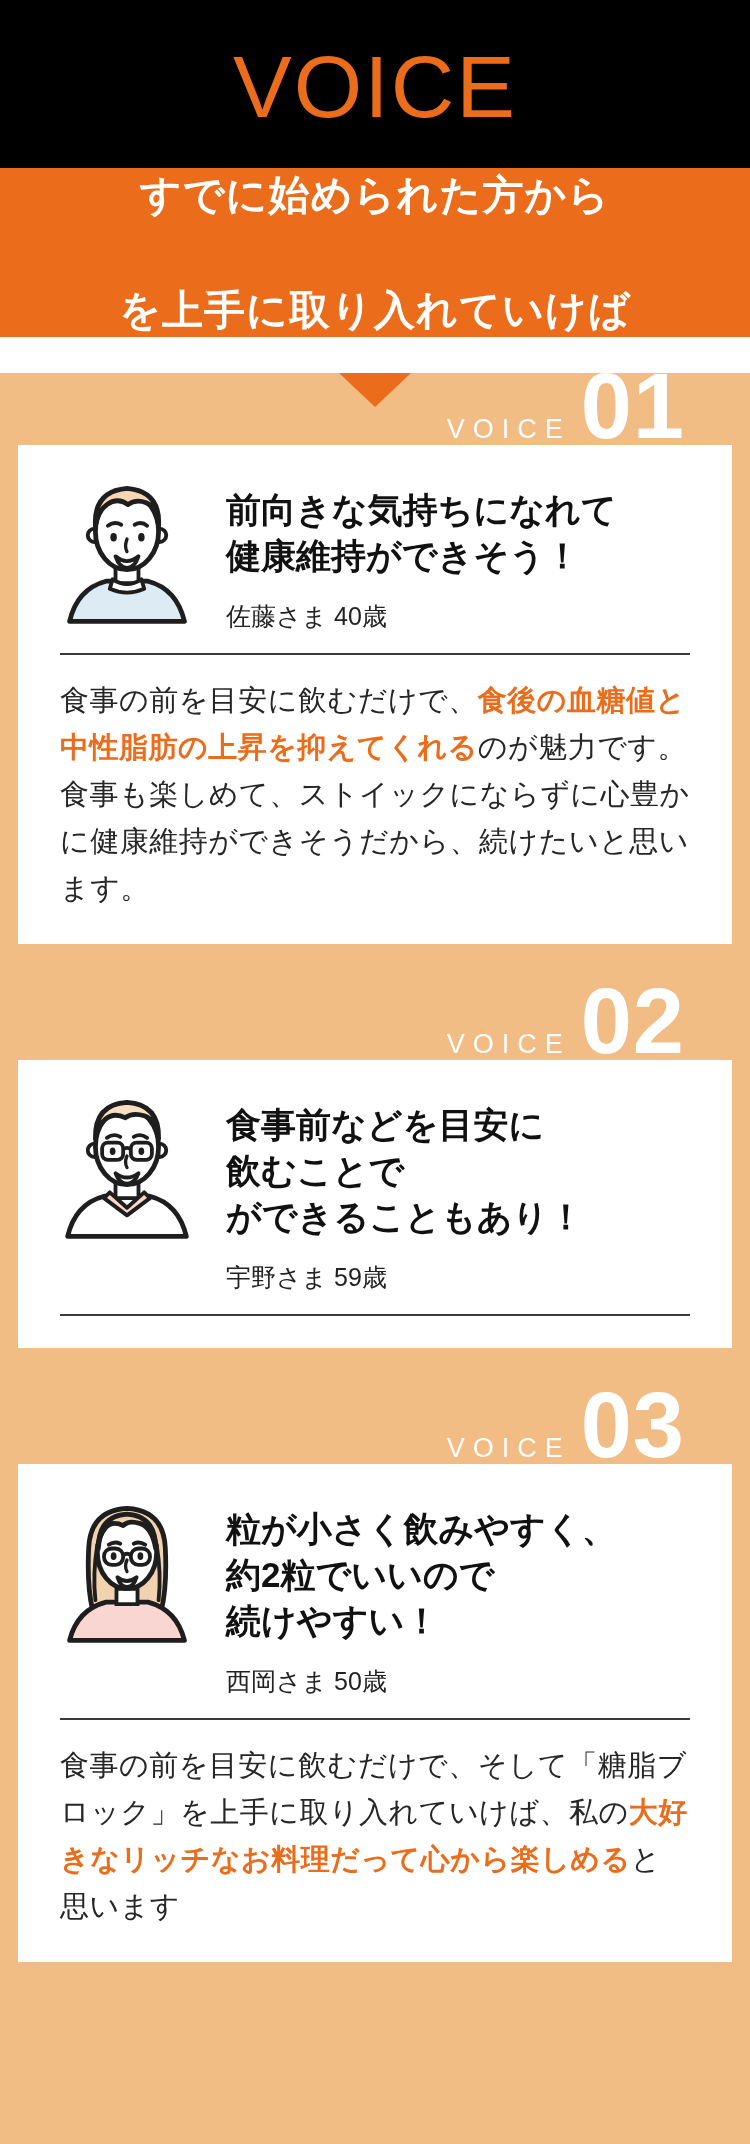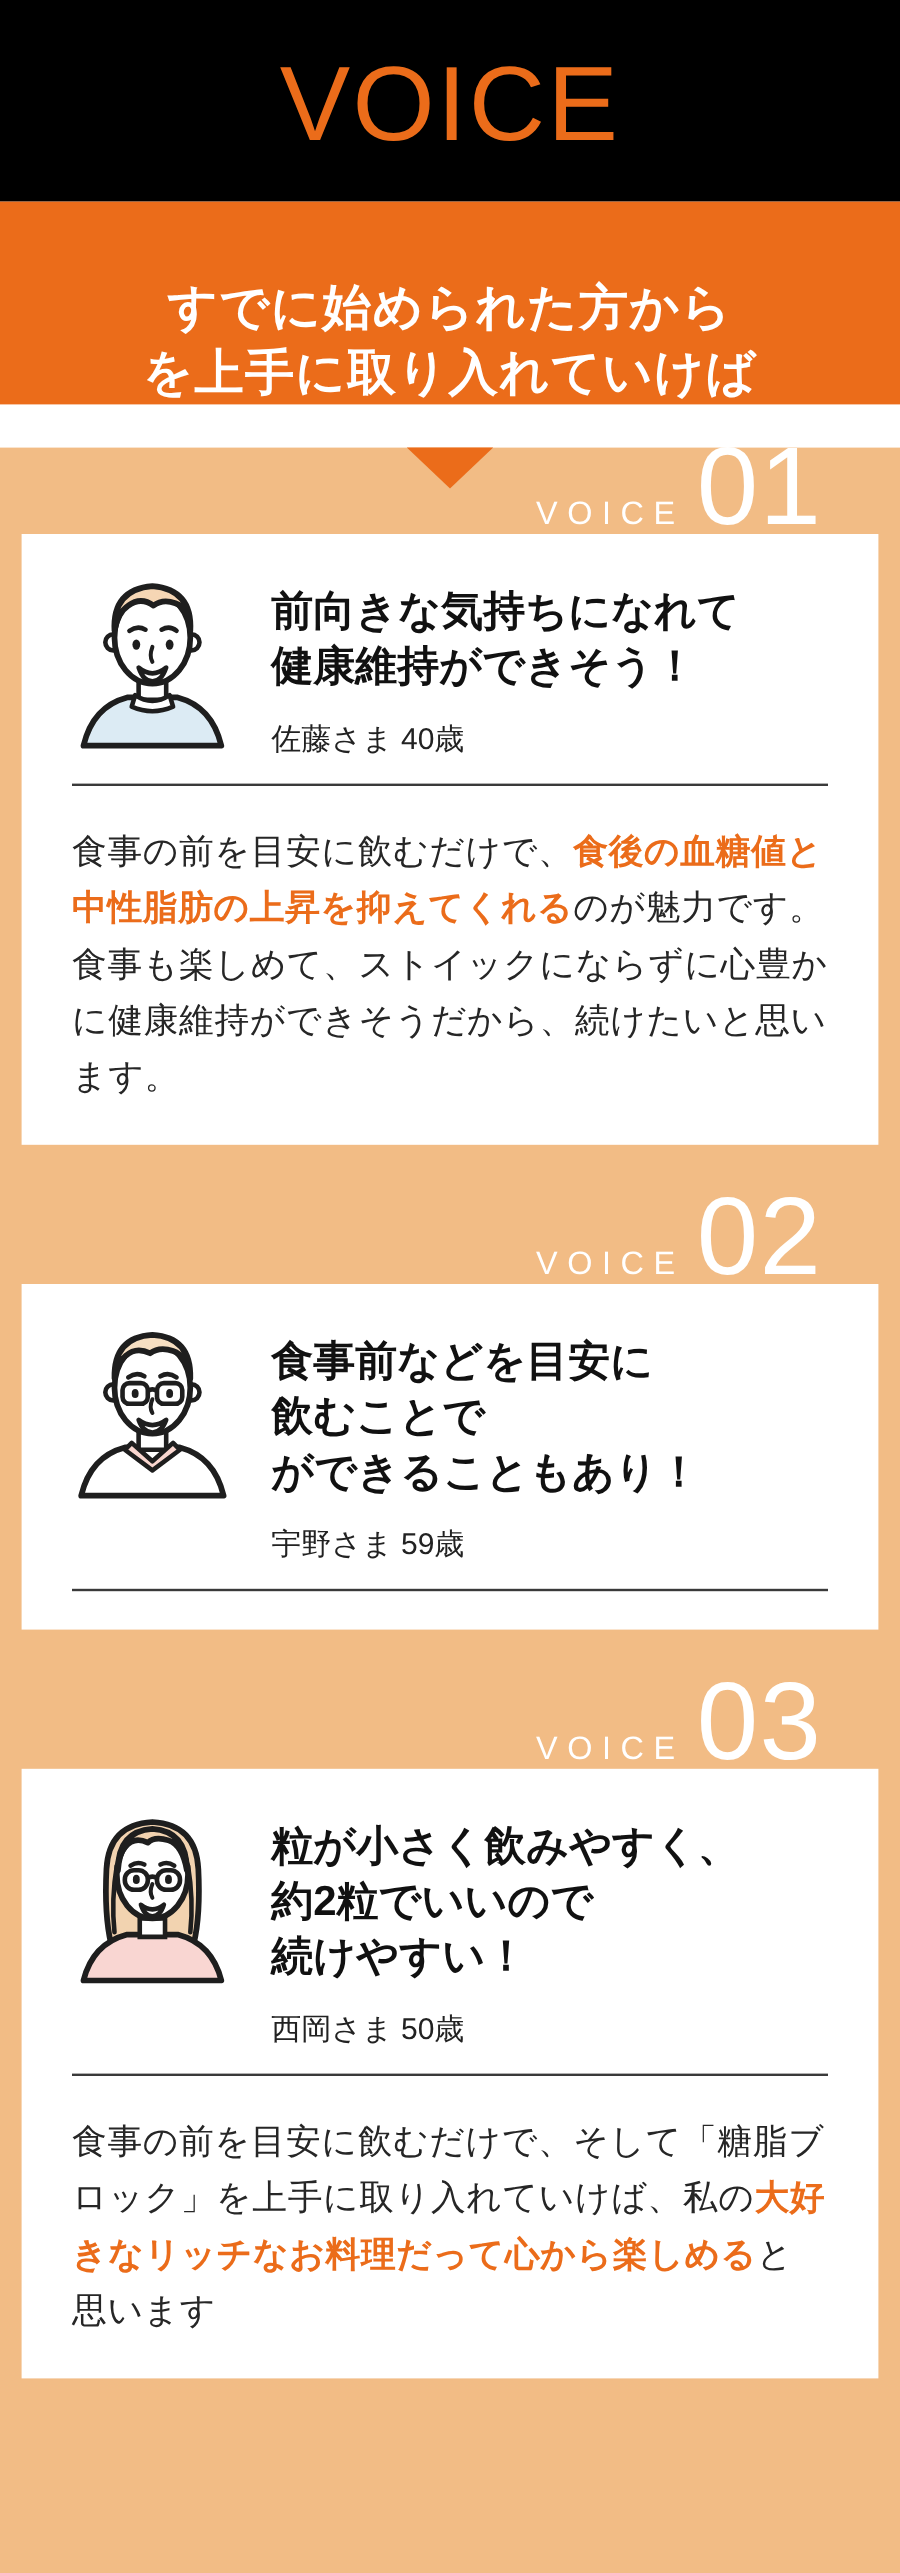--- a/index.html
+++ b/index.html
@@ -20,21 +20,21 @@
     display:flex;align-items:center;justify-content:center;
     padding-top:6px;
   }
   .header .title{
     color:var(--accent);
     font-size:88px;font-weight:500;letter-spacing:2px;line-height:1;
   }
   
   .banner{
     height:169px;background:var(--accent);
-    display:flex;flex-direction:column;align-items:center;justify-content:flex-end;
+    display:flex;flex-direction:column;align-items:center;justify-content:space-between;
     text-align:center;
   }
   .banner .line{
     color:#fff;font-weight:700;font-size:41px;line-height:54px;letter-spacing:1px;
   }
   
   .main{
     position:relative;background:var(--bg-tan);
     min-height:1807px;padding-bottom:25px;
   }
@@ -49,36 +49,36 @@
     height:72px;margin:36px 18px 0;padding-right:47px;
     display:flex;justify-content:flex-end;align-items:baseline;
   }
   .voice-label + .card{margin-top:0;}
   .card ~ .voice-label{margin-top:44px;}
   .voice-label .word{
     color:#fff;font-size:27px;font-weight:300;letter-spacing:8px;line-height:1;
     margin-right:10px;
   }
   .voice-label .num{
-    color:#fff;font-size:92px;font-weight:400;line-height:66px;letter-spacing:1px;
+    color:#fff;font-size:92px;font-weight:700;line-height:66px;letter-spacing:1px;
   }
   
   .card{
     margin:0 18px;background:#fff;padding:28px 42px 32px;
   }
   .card-head{display:flex;gap:32px;align-items:flex-start;}
   .avatar{width:134px;flex:0 0 134px;margin-top:2px;}
   .avatar svg{display:block;width:134px;height:155px;}
   .card-text{padding-top:14px;}
   .headline .hline{
     font-size:35px;font-weight:700;line-height:46px;color:#111;letter-spacing:0;
   }
   .person{font-size:25px;color:#222;margin-top:22px;line-height:30px;}
   .divider{border:none;border-top:2px solid #3a3a3a;margin-top:22px;}
-  .body-text{margin-top:32px;}
+  .body-text{margin-top:22px;}
   .body-text p{
     font-size:29px;line-height:47px;color:#262626;letter-spacing:0.5px;
   }
   .body-text .hl{color:var(--accent);font-weight:700;}
 </style>
 </head>
 <body>
 
 <div class="header">
   <div class="title">VOICE</div>

